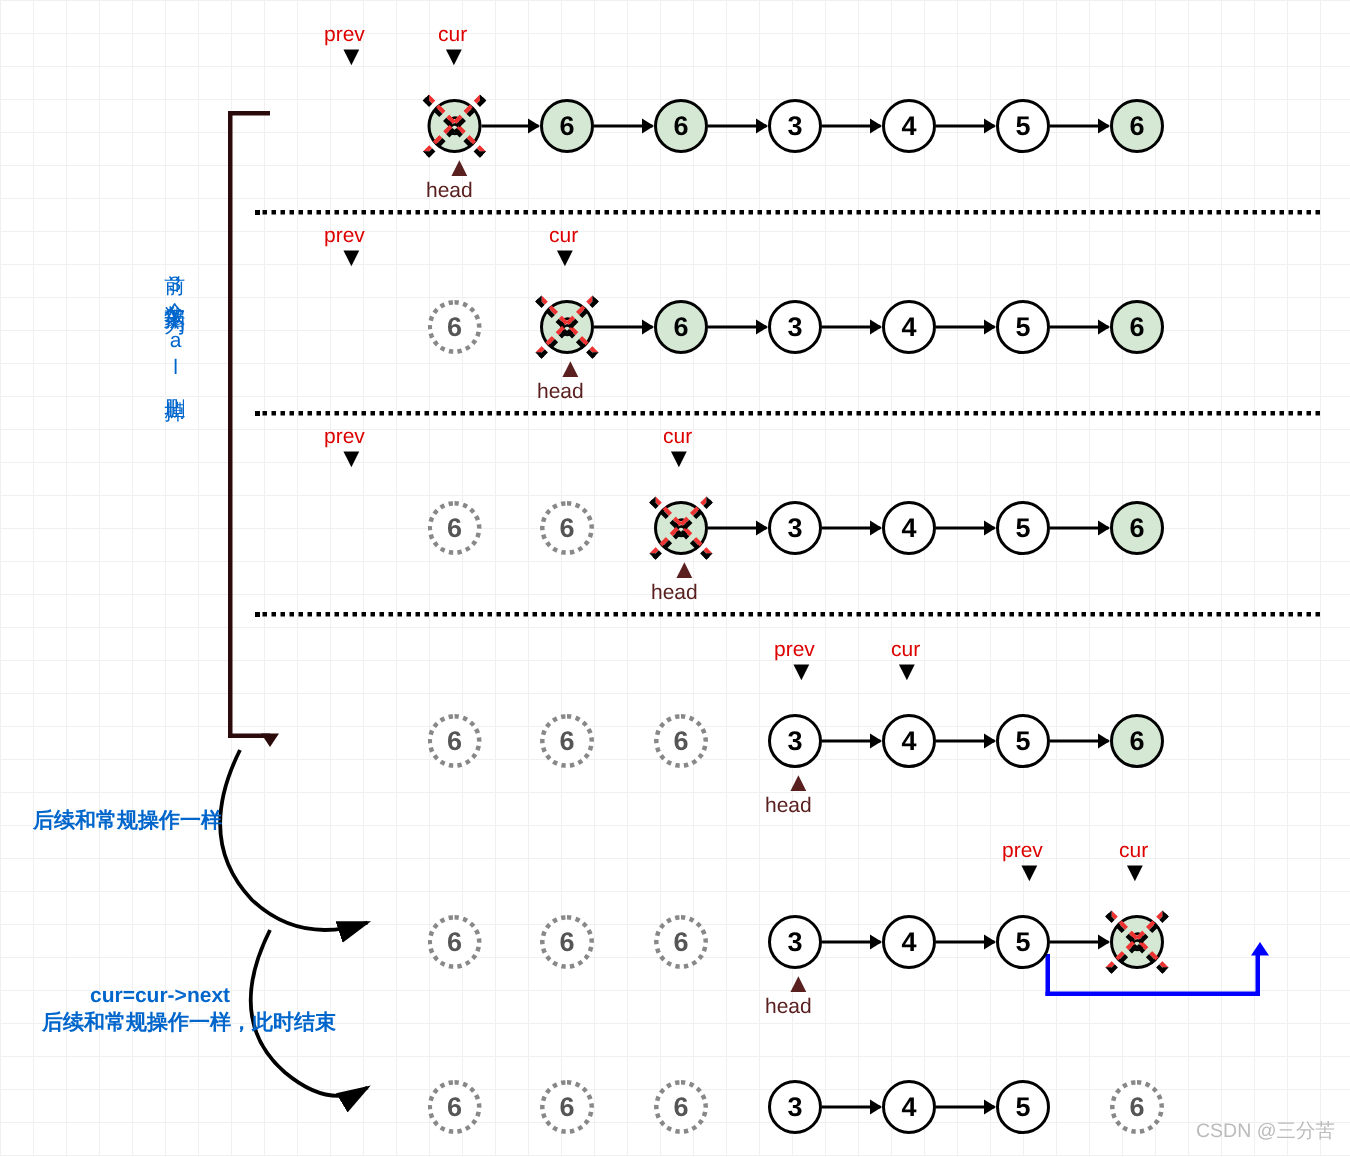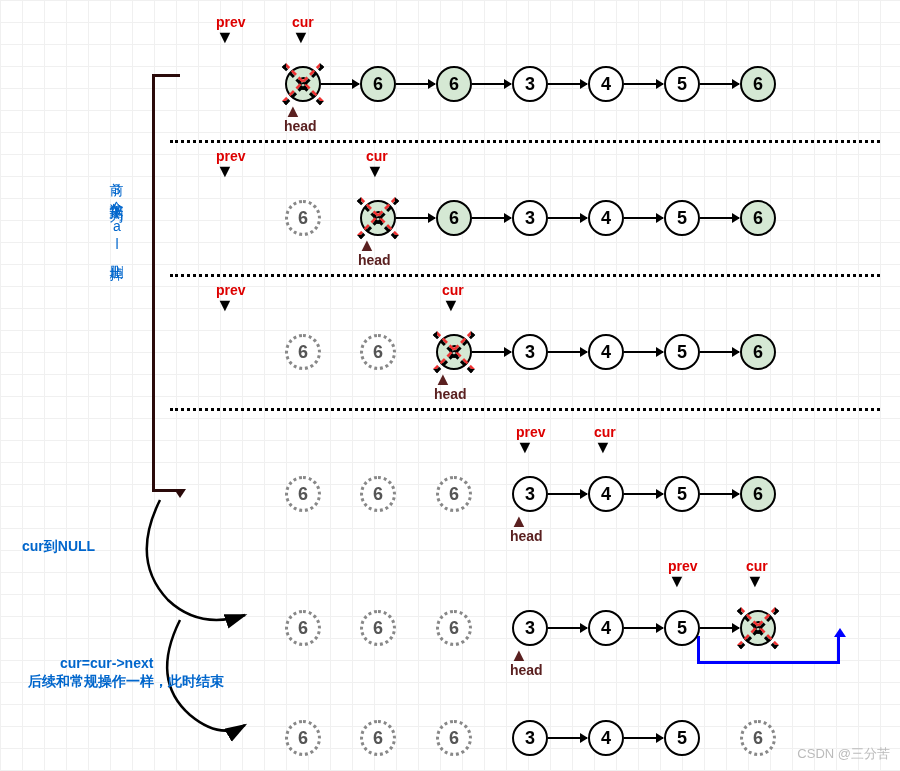--- a/index.html
+++ b/index.html
@@ -1,20 +1,20 @@
 <!DOCTYPE html>
 <html><head>
 <meta charset="utf-8">
 <style>
 *{box-sizing:border-box;margin:0;padding:0}
 body{width:900px;height:771px;background:#fff;font-family:Arial,sans-serif;position:relative;overflow:hidden}
 .grid{position:absolute;inset:0;background-image:linear-gradient(#f0f0f0 1px,transparent 1px),linear-gradient(90deg,#f0f0f0 1px,transparent 1px);background-size:22px 22px}
 .lbl{position:absolute;font-size:14px;font-weight:bold}
 .blue{color:#06c}
-.ptr{position:absolute;text-align:left;font-size:14px;font-weight:bold;color:#d00}
+.ptr{position:absolute;text-align:right;font-size:14px;font-weight:normal;color:#d00}
 .ptr.br{color:#5a2020}
 .ptr .arr{display:block;font-size:18px;line-height:10px;color:#000;margin-top:2px}
 .ptr .arrU{display:block;font-size:18px;line-height:10px;color:#5a2020;margin-top:-2px;margin-bottom:2px}
 .node{position:absolute;width:36px;height:36px;border-radius:50%;border:2px solid #000;display:flex;align-items:center;justify-content:center;font-size:18px;font-weight:bold}
 .green{background:#d5e8d4}
 .white{background:#fff}
 .ghost{background:#fff;border:3px dotted #888;color:#555}
 .cross::before,.cross::after{content:"";position:absolute;width:48px;height:3px;background:#e33;top:50%;left:50%;border-style:dashed}
 .cross::before{transform:translate(-50%,-50%) rotate(45deg);border-top:3px dashed #e33;background:none;height:0}
 .cross::after{transform:translate(-50%,-50%) rotate(-45deg);border-top:3px dashed #e33;background:none;height:0}
@@ -40,21 +40,21 @@
 <svg class="curve" style="left:0;top:0" width="900" height="771">
 <defs>
       <marker id="ah" markerWidth="10" markerHeight="10" refX="8" refY="3" orient="auto">
         <path d="M0,0 L9,3 L0,6 Z" fill="#000"></path>
       </marker>
     </defs>
 <path d="M 160 500 Q 130 560 168 600 Q 200 630 245 615" stroke="#000" stroke-width="2.5" fill="none" marker-end="url(#ah)"></path>
 <path d="M 180 620 Q 150 680 190 715 Q 220 740 245 725" stroke="#000" stroke-width="2.5" fill="none" marker-end="url(#ah)"></path>
 </svg>
 
-<div class="lbl blue" style="left:22px;top:538px">cur到NULL</div>
+<div class="lbl blue" style="left:22px;top:538px">后续和常规操作一样</div>
 <div class="lbl blue" style="left:60px;top:655px">cur=cur-&gt;next</div>
 <div class="lbl blue" style="left:28px;top:673px">后续和常规操作一样，此时结束</div>
 
 <div style="position:absolute;left:697px;top:636px;width:143px;height:28px;border-bottom:3px solid #00f;border-right:3px solid #00f;border-left:3px solid #00f"></div>
 <div class="blueA" style="left:834px;top:628px"></div>
 
 <div class="watermark">CSDN @三分苦</div>
 
 <div id="stage">
     <div class="hr" style="top: 140px;"></div>

